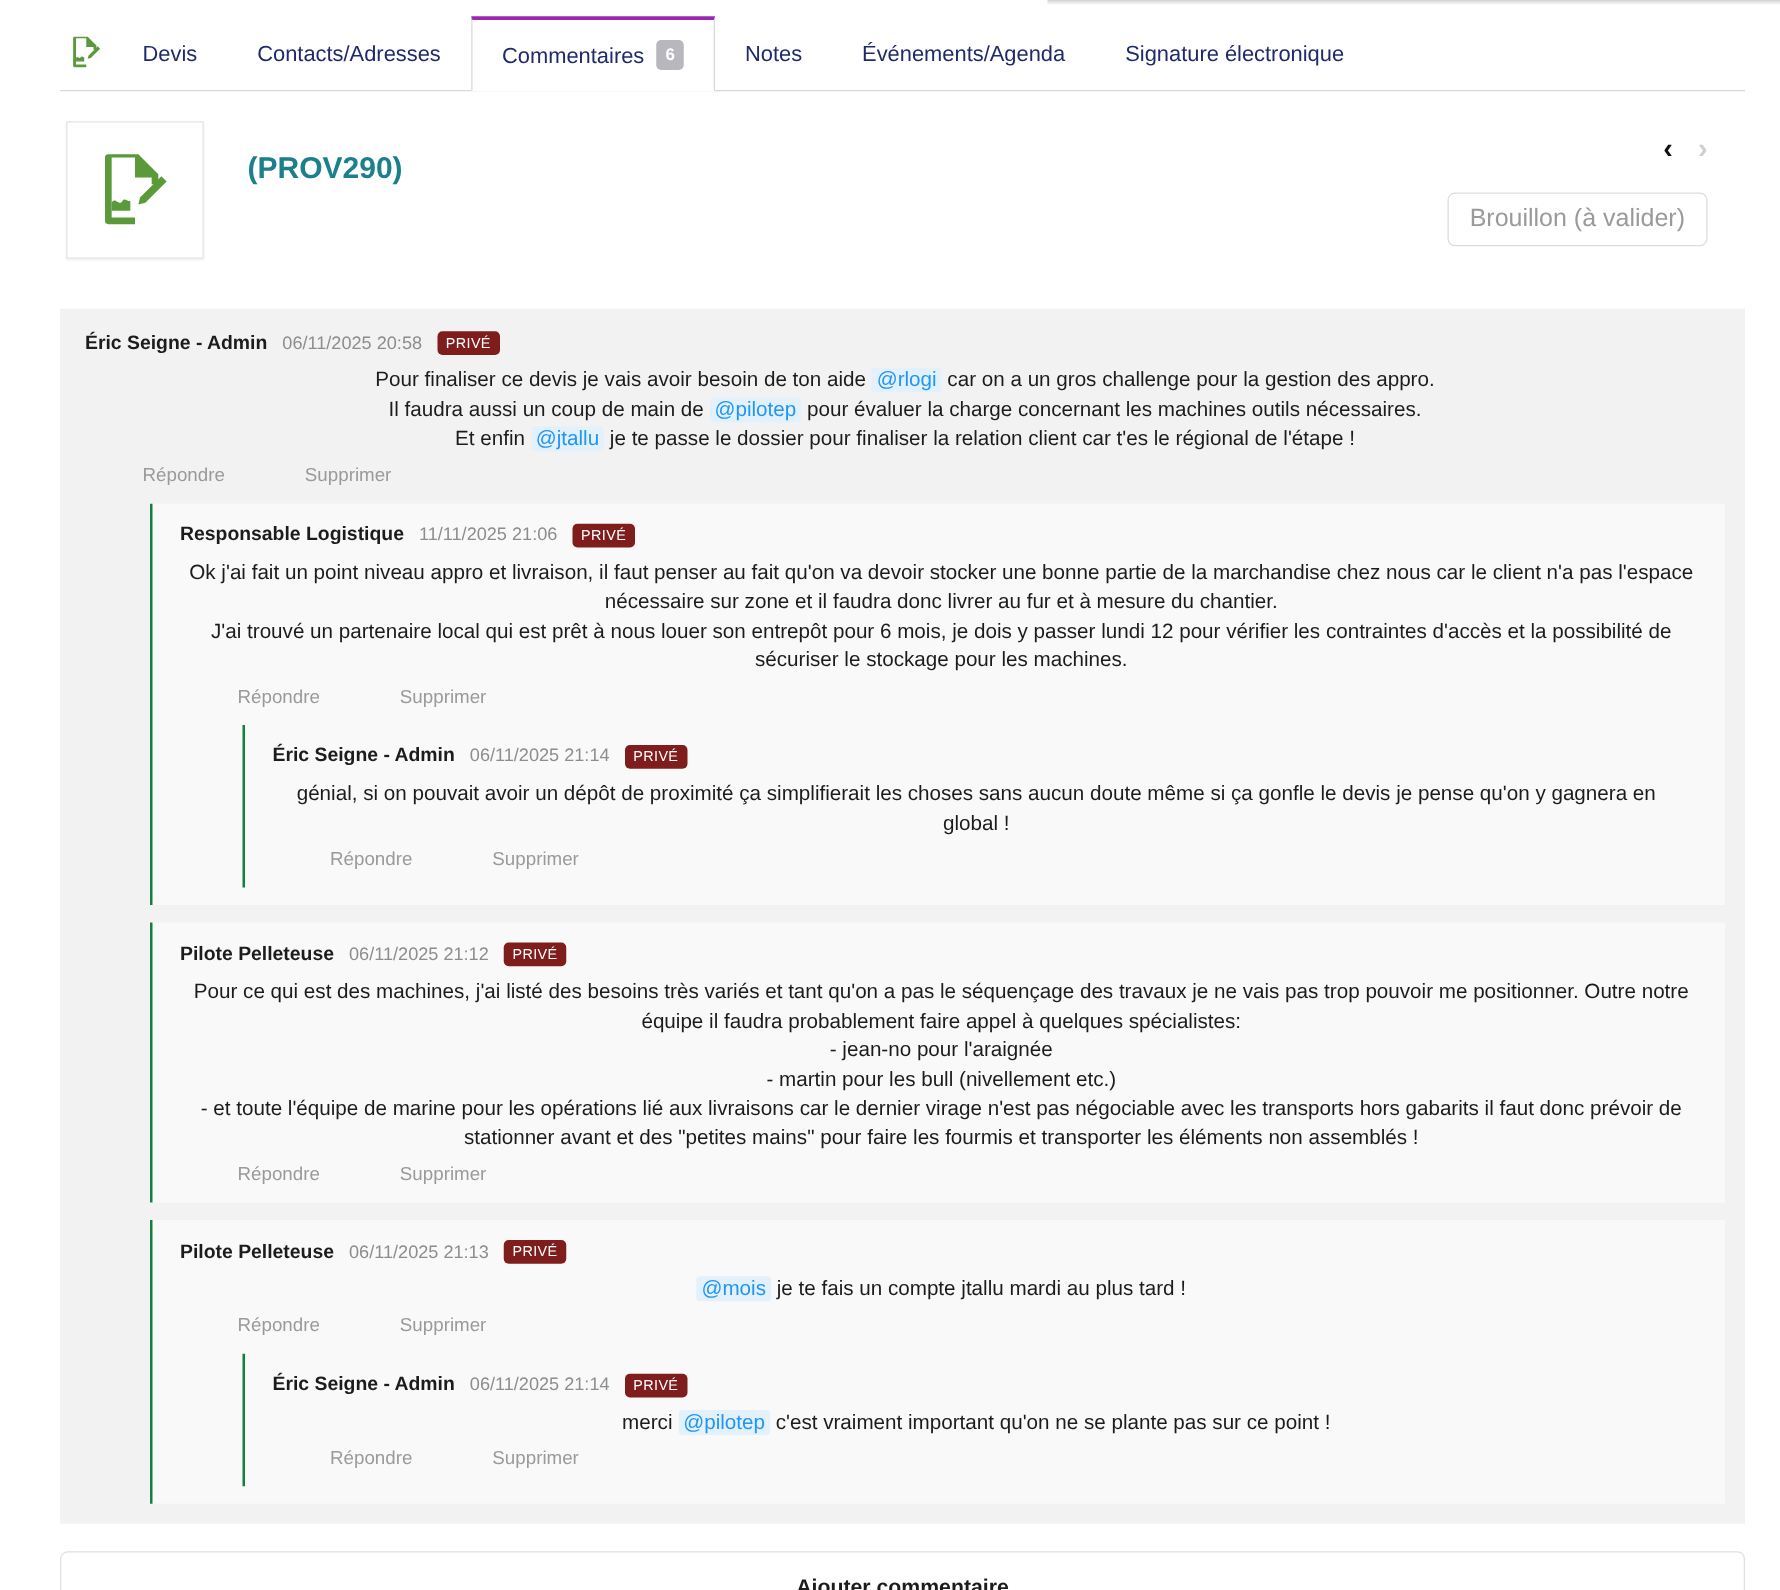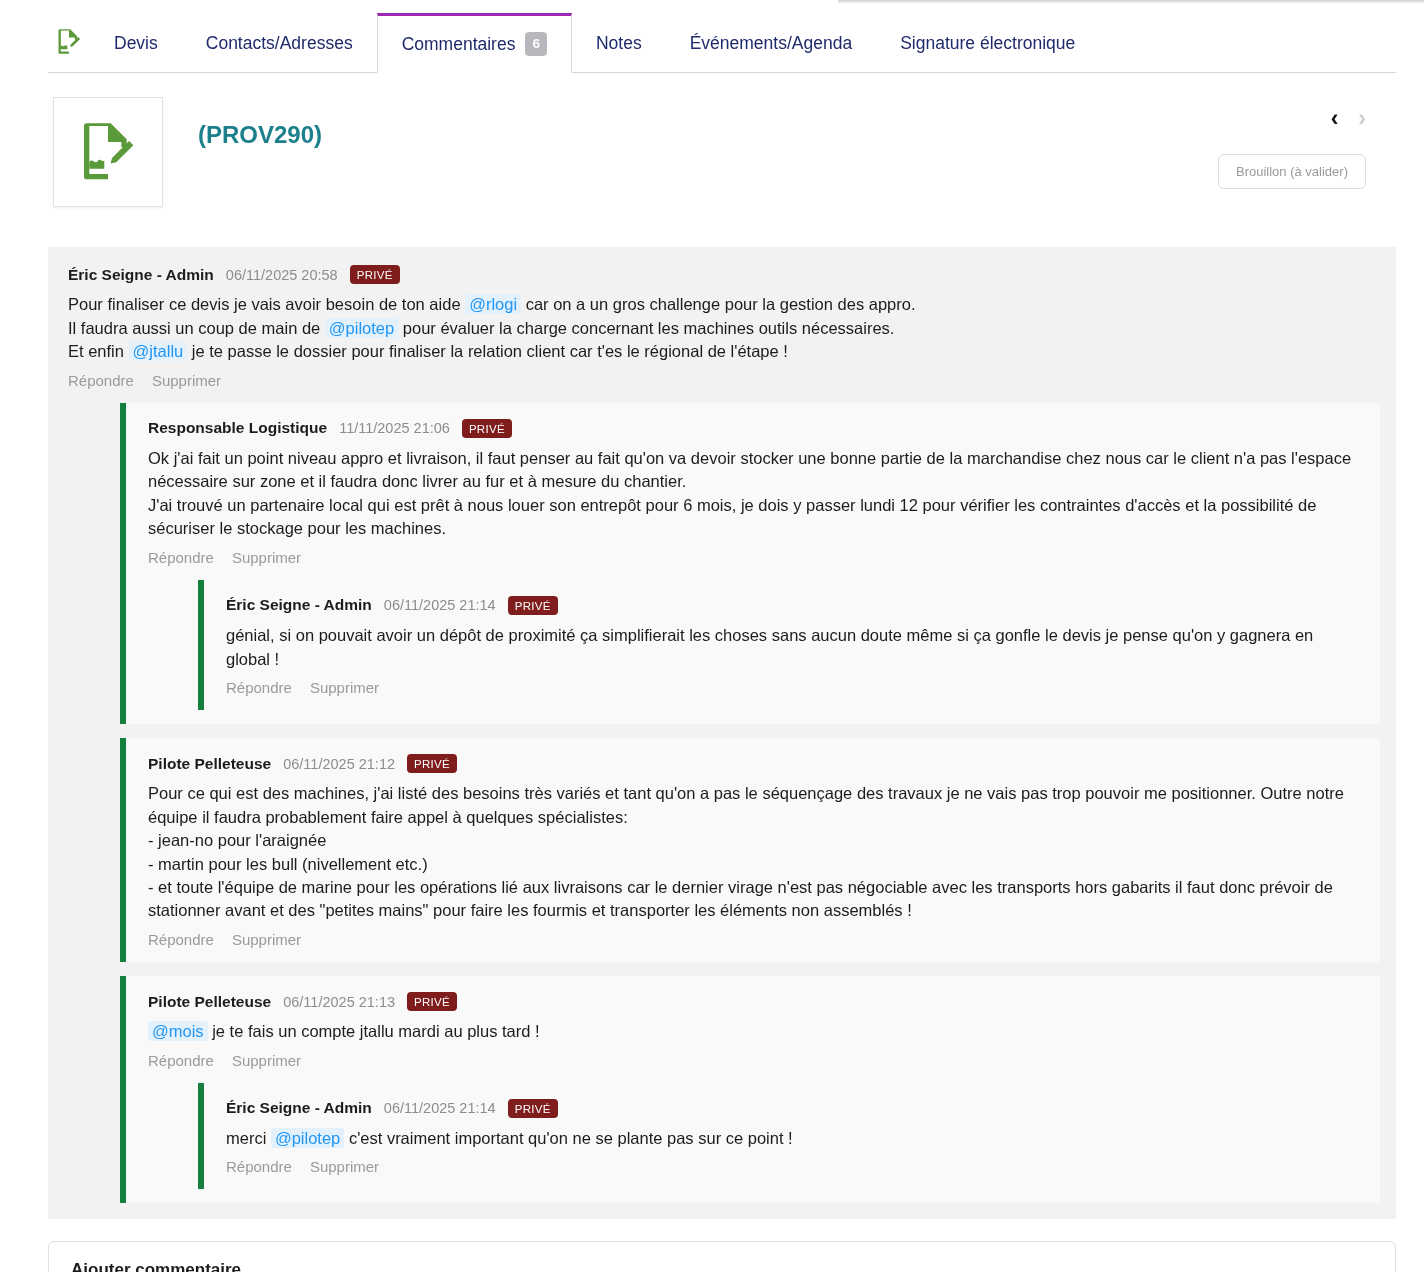--- a/index.html
+++ b/index.html
@@ -3,21 +3,21 @@
 <meta charset="utf-8">
 <style>
   * { box-sizing: border-box; }
   html, body {
     margin: 0; padding: 0;
     width: 1424px; height: 1272px;
     background: #ffffff;
     font-family: "Liberation Sans", sans-serif;
     -webkit-font-smoothing: antialiased;
   }
-  .page { position: relative; width: 1424px; height: 1272px; overflow: hidden; background:#fff; }
+  .page { position: relative; width: 1424px; height: 1272px; overflow: hidden; background:#fff;text-align:center; }
 
   
   .top-shadow {
     position: absolute; top: 0; left: 838px; width: 586px; height: 4px;
     background: linear-gradient(to bottom, rgba(0,0,0,.18), rgba(0,0,0,0));
   }
 
   
   .tabbar {
     position: relative;
@@ -84,21 +84,21 @@
     font-size: 23px;
   }
   .nav-prev { color: #111; cursor: pointer; font-weight: bold; }
   .nav-next { color: #cfcfcf; cursor: pointer; font-weight: bold; }
   .status-badge {
     position: absolute; right: 30px; top: 57px;
     border: 1px solid #dcdcdc;
     border-radius: 6px;
     padding: 9px 17px;
     color: #9a9a9a;
-    font-size: 13px;
+    font-size: 20px;
     background: #fff;
     white-space: nowrap;
   }
 
   
   .thread {
     margin: 10px 28px 0 48px;
     background: #f2f2f2;
     padding: 12px 12px 12px 14px;
   }
@@ -120,26 +120,26 @@
   .mention {
     color: #2196f3; background: #e3f1fd;
     padding: 1px 4px; border-radius: 3px;
     cursor: pointer;
   }
   .actions {
     margin-top: 8px;
     display: flex; gap: 18px;
     color: #9a9a9a; font-size: 15px;
   }
-  .actions span { cursor: pointer; }
+  .actions span { cursor: pointer; margin-left: 46px; }
 
   .replies { margin-top: 14px; }
   .reply {
     background: #f9f9f9;
-    border-left: 6px solid #15803d;
+    border-left: 2px solid #15803d;
     padding: 10px 14px 10px 16px;
     margin-left: 52px;
     margin-bottom: 14px;
   }
   .reply:last-child { margin-bottom: 0; }
   .reply .reply { margin-left: 50px; margin-top: 14px; background:#f9f9f9; }
 
   
   .addcard {
     margin: 22px 28px 0 48px;

